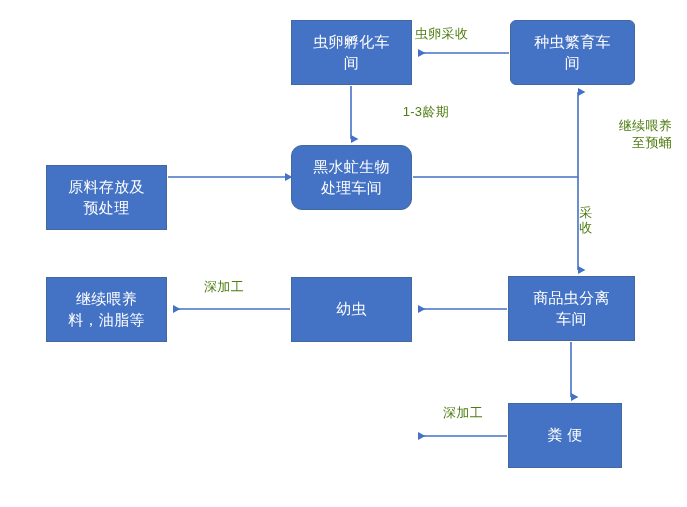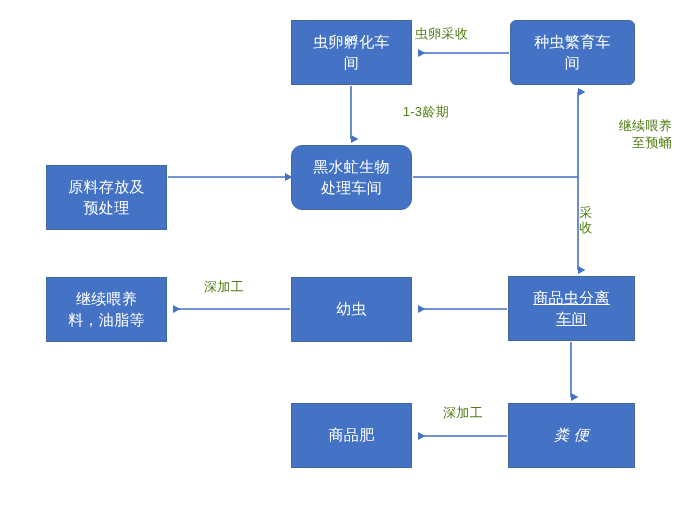--- a/index.html
+++ b/index.html
@@ -109,26 +109,25 @@
 预处理</div>
 
   <div class="node" style="left:291px; top:145px; width:121px; height:65px;border-radius:11px;">黑水虻生物
 处理车间</div>
 
   <div class="node" style="left:46px;  top:277px; width:121px; height:65px;">继续喂养
 料，油脂等</div>
 
   <div class="node" style="left:291px; top:277px; width:121px; height:65px;">幼虫</div>
 
-  <div class="node" style="left:508px; top:276px; width:127px; height:65px;text-decoration:underline;">商品虫分离
+  <div class="node" style="left:508px; top:276px; width:127px; height:65px;">商品虫分离
 车间</div>
 
-  <div class="node" style="left:291px; top:403px; width:121px; height:65px;">商品肥</div>
 
-  <div class="node" style="left:508px; top:403px; width:127px; height:65px;font-style:italic;">粪 便</div>
+  <div class="node" style="left:508px; top:403px; width:114px; height:65px;">粪 便</div>
 
   <div class="edge-label" style="left:415px; top:26px; width:100px; text-align:left;">虫卵采收</div>
 
   <div class="edge-label" style="left:363px; top:104px; width:86px; text-align:right;">1-3龄期</div>
 
 
   <div class="edge-label" style="left:592px; top:118px; width:80px; text-align:right;font-family:Liberation Serif, serif;">继续喂养
 至预蛹</div>
 
   <div class="edge-label vert" style="left:575px; top:206px; width:22px; text-align:center;">采

